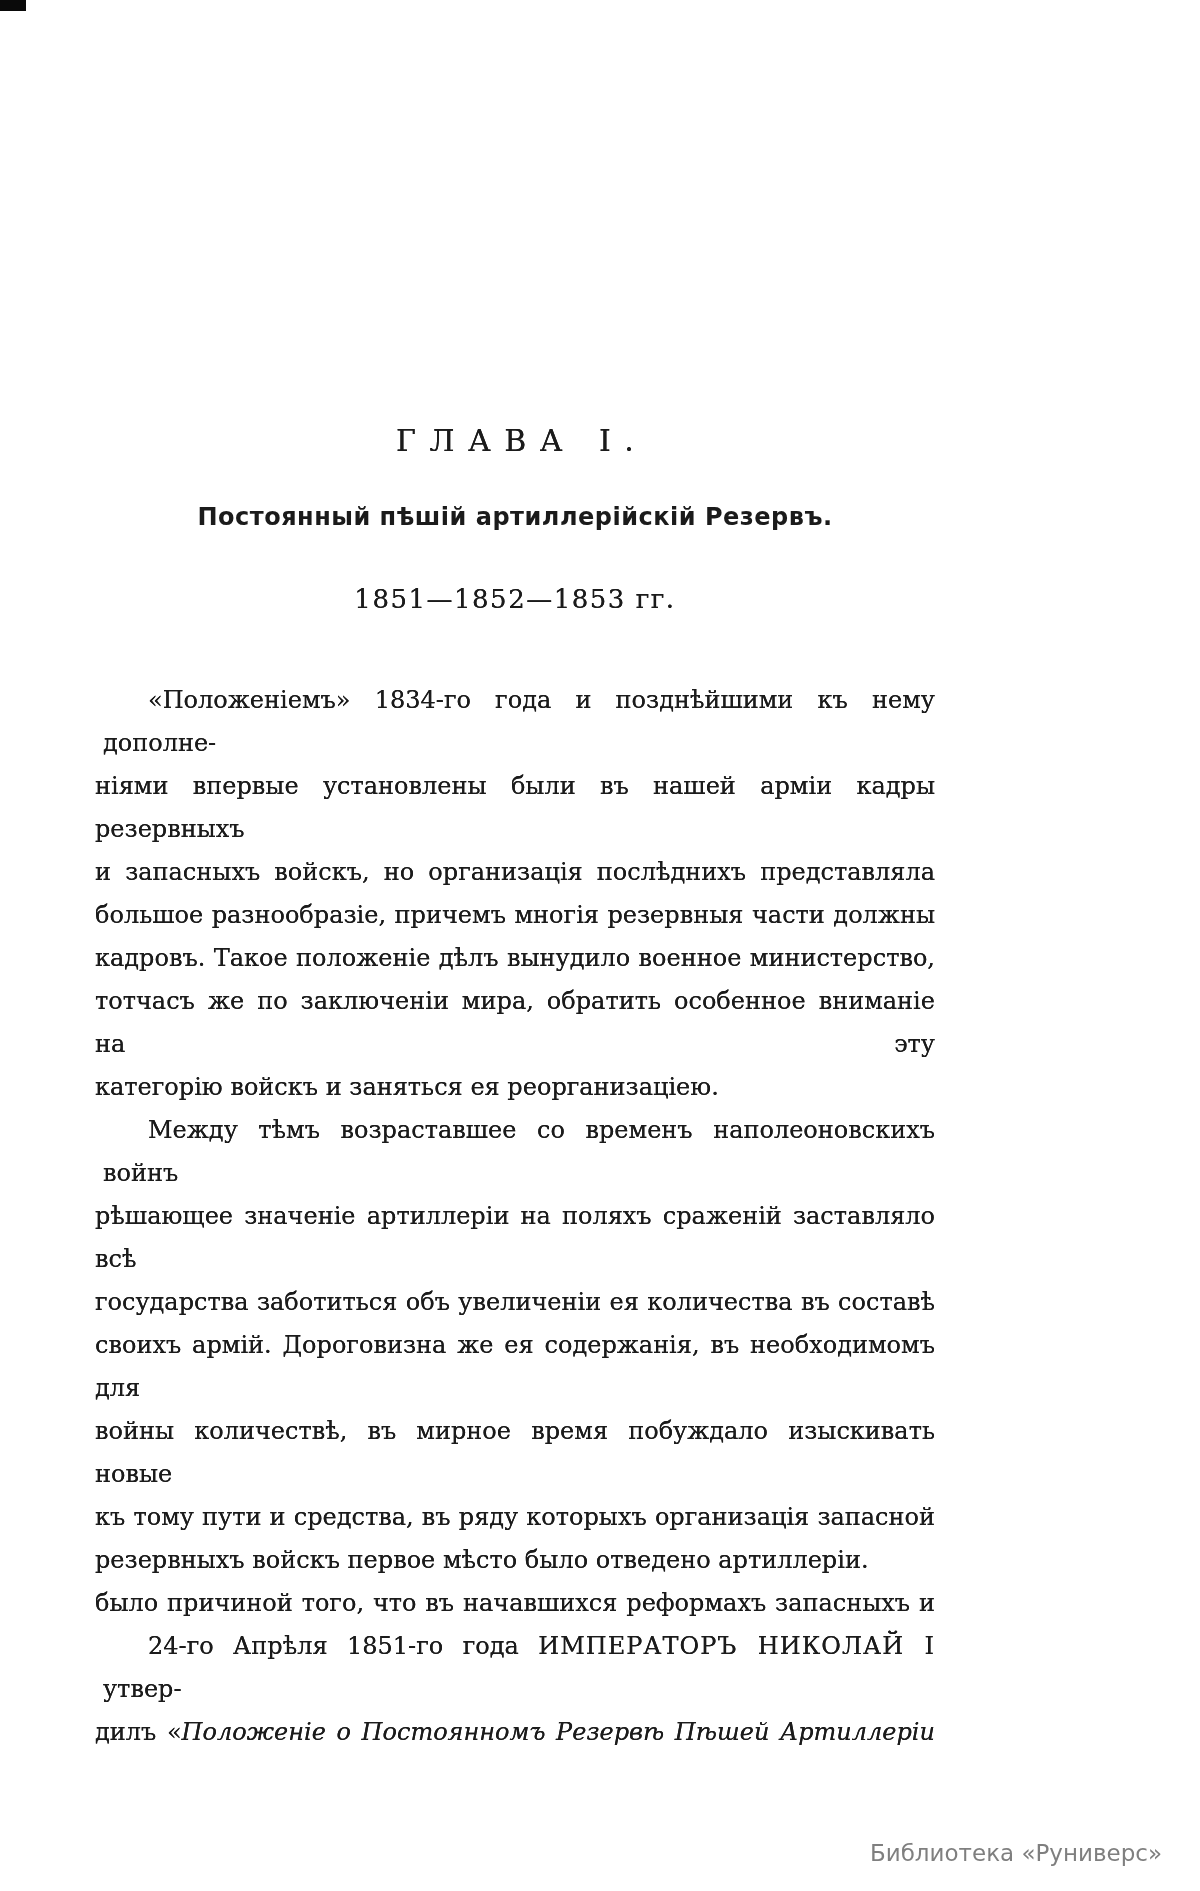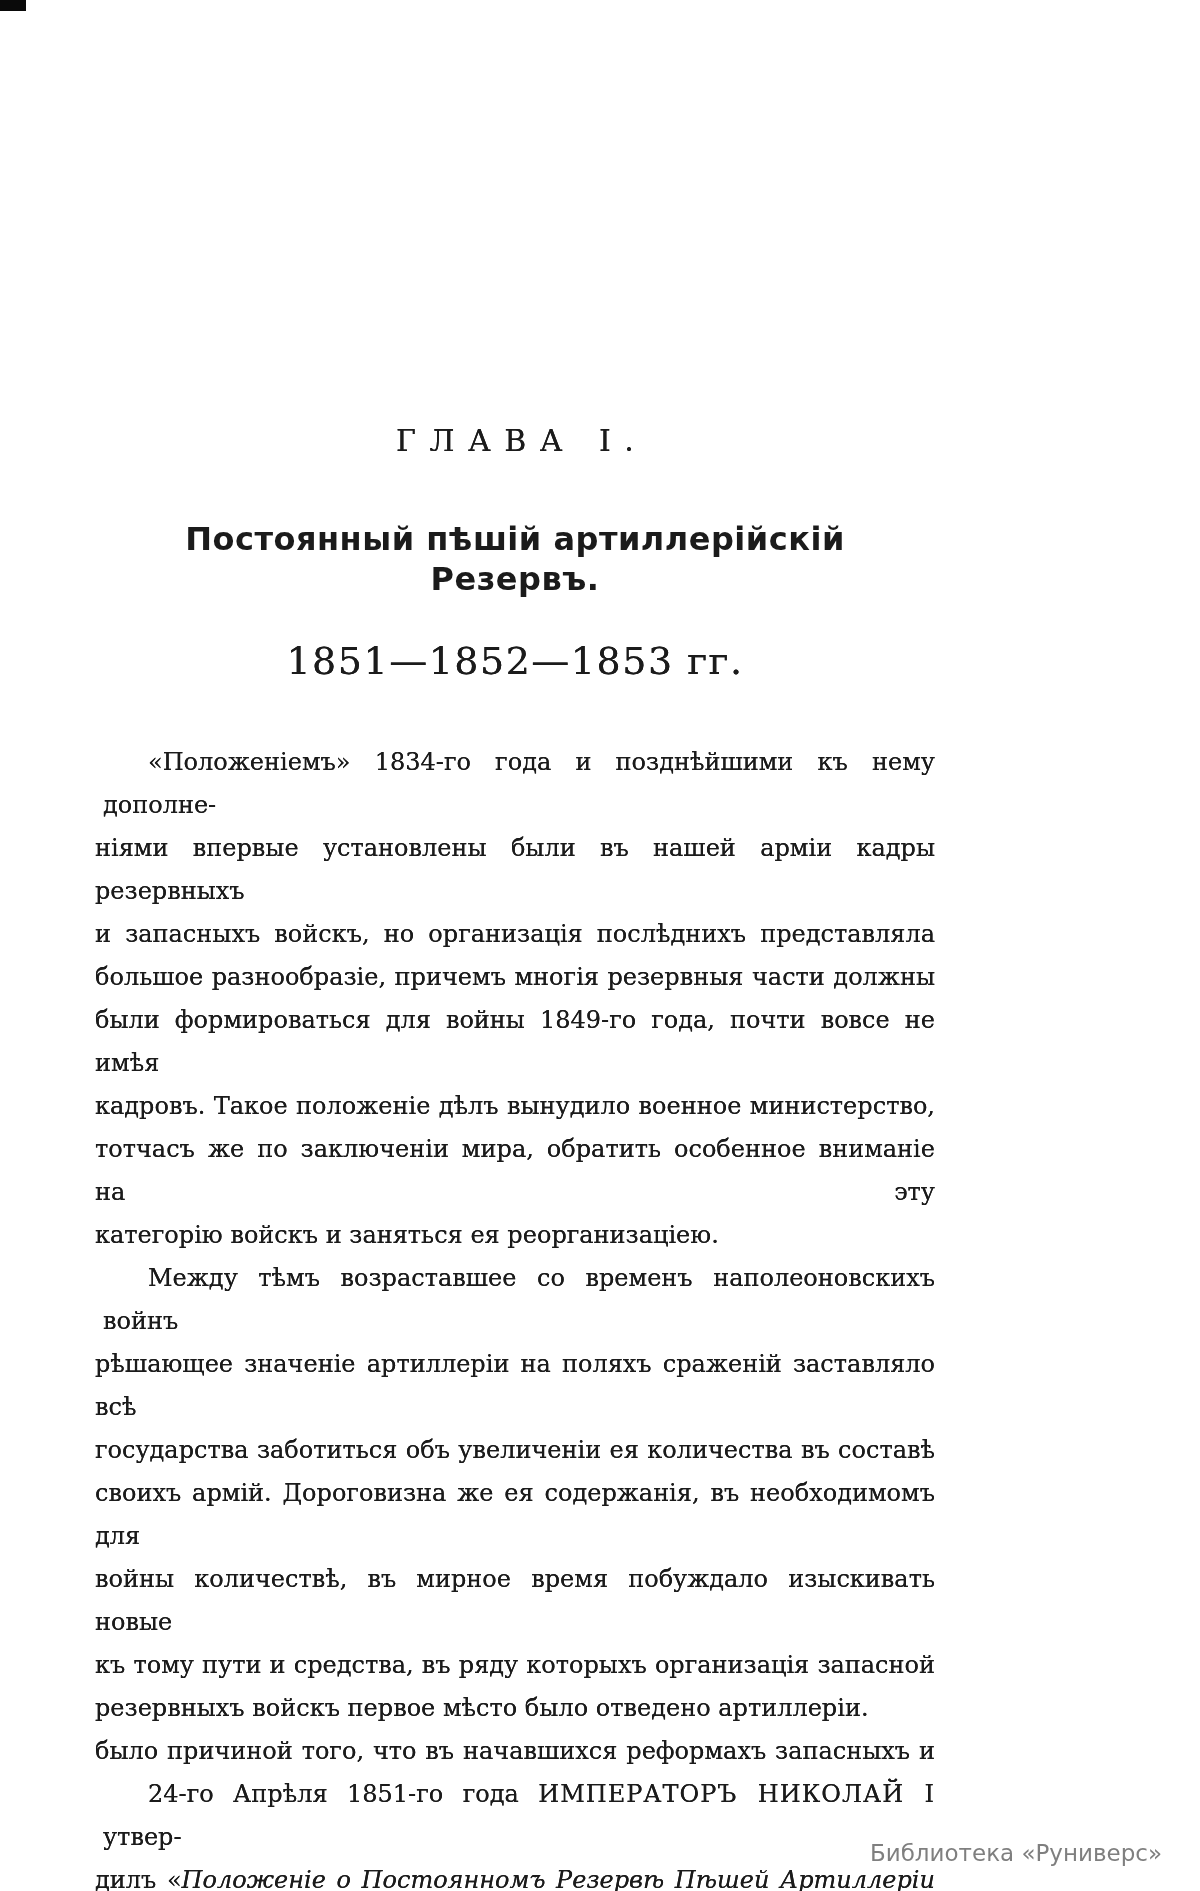--- a/index.html
+++ b/index.html
@@ -33,32 +33,32 @@
   .chapter-heading {
     margin-top: 423px;
     text-align: center;
     font-size: 30px;
     line-height: 36px;
     letter-spacing: 0.45em;
     text-indent: 0.45em; 
     text-shadow: 0 0 0.5px currentColor;
   }
   .doc-title {
-    margin-top: 60px;
+    margin-top: 38px;
     text-align: center;
     font-family: "DejaVu Sans", sans-serif;
     font-weight: bold;
-    font-size: 32px;
+    font-size: 24px;
     line-height: 40px;
     letter-spacing: 0.5px;
   }
   .date-range {
     margin-top: 42px;
     text-align: center;
-    font-size: 38px;
+    font-size: 26px;
     line-height: 40px;
     letter-spacing: 1.5px;
     text-shadow: 0 0 0.5px currentColor;
   }
   .body-text {
     margin-top: 60px;
     font-size: 24px;
     line-height: 43px;
     text-shadow: 0 0 0.45px currentColor;
   }
@@ -96,21 +96,20 @@
     <div class="doc-title">Постоянный пѣшій артиллерійскій Резервъ.</div>
 
     <div class="date-range">1851—1852—1853 гг.</div>
 
     <div class="body-text" id="body-text">
         <div>
           <div class="line first"><span>«Положеніемъ» 1834-го года и позднѣйшими къ нему дополне-</span></div>
           <div class="line"><span>ніями впервые установлены были въ нашей арміи кадры резервныхъ</span></div>
           <div class="line"><span>и запасныхъ войскъ, но организація послѣднихъ представляла</span></div>
           <div class="line"><span>большое разнообразіе, причемъ многія резервныя части должны</span></div>
-          <div class="line"><span>были формироваться для войны 1849-го года, почти вовсе не имѣя</span></div>
           <div class="line"><span>кадровъ. Такое положеніе дѣлъ вынудило военное министерство,</span></div>
           <div class="line"><span>тотчасъ же по заключеніи мира, обратить особенное вниманіе на эту</span></div>
           <div class="line last"><span>категорію войскъ и заняться ея реорганизаціею.</span></div>
         </div>
         <div>
           <div class="line first"><span>Между тѣмъ возраставшее со временъ наполеоновскихъ войнъ</span></div>
           <div class="line"><span>рѣшающее значеніе артиллеріи на поляхъ сраженій заставляло всѣ</span></div>
           <div class="line"><span>государства заботиться объ увеличеніи ея количества въ составѣ</span></div>
           <div class="line"><span>своихъ армій. Дороговизна же ея содержанія, въ необходимомъ для</span></div>
           <div class="line"><span>войны количествѣ, въ мирное время побуждало изыскивать новые</span></div>

